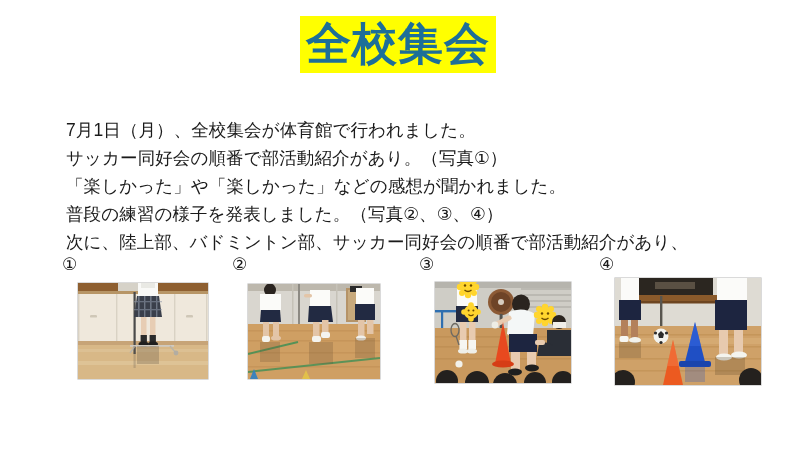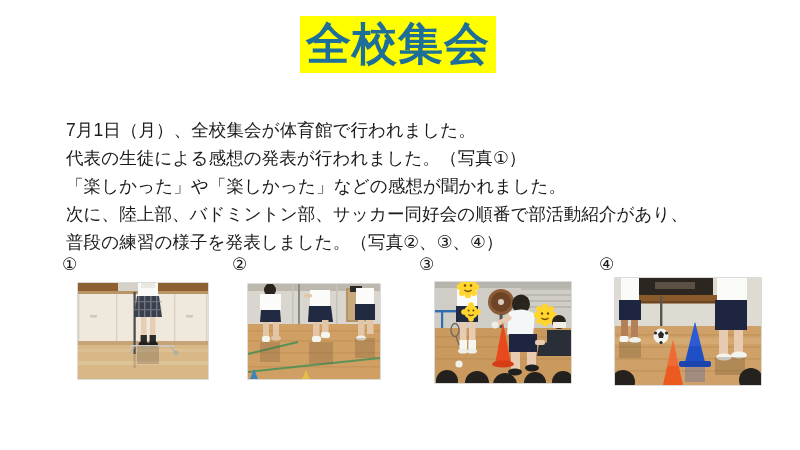--- a/index.html
+++ b/index.html
@@ -98,24 +98,24 @@
 </style>
 </head>
 <body>
 
 <div class="title-wrap">
   <span class="title-text">全校集会</span>
 </div>
 
 <div class="body-block">
   <div class="body-line">7月1日（月）、全校集会が体育館で行われました。</div>
-  <div class="body-line">代表の生徒による感想の発表が行われました。（写真①）</div>
+  <div class="body-line">サッカー同好会の順番で部活動紹介があり。（写真①）</div>
   <div class="body-line">「楽しかった」や「楽しかった」などの感想が聞かれました。</div>
+  <div class="body-line">普段の練習の様子を発表しました。（写真②、③、④）</div>
   <div class="body-line">次に、陸上部、バドミントン部、サッカー同好会の順番で部活動紹介があり、</div>
-  <div class="body-line">普段の練習の様子を発表しました。（写真②、③、④）</div>
 </div>
 
 <div class="photo-row">
 
   <div class="photo-cell" id="cell-1">
     <span class="photo-label">①</span>
     <div class="photo-frame">
       <svg viewBox="0 0 130 96" width="130" height="96" role="img">
 
         <rect x="0" y="0" width="130" height="58" fill="#efe8dc"></rect>

